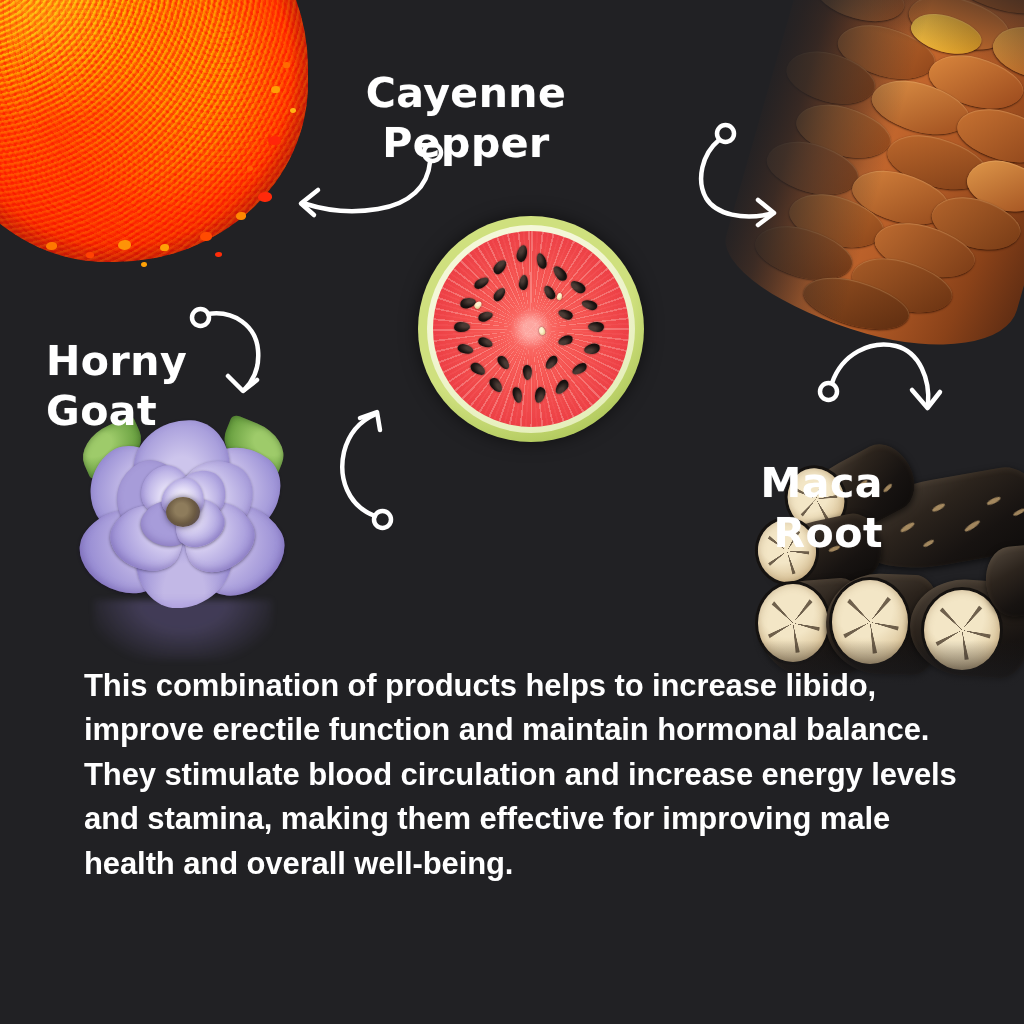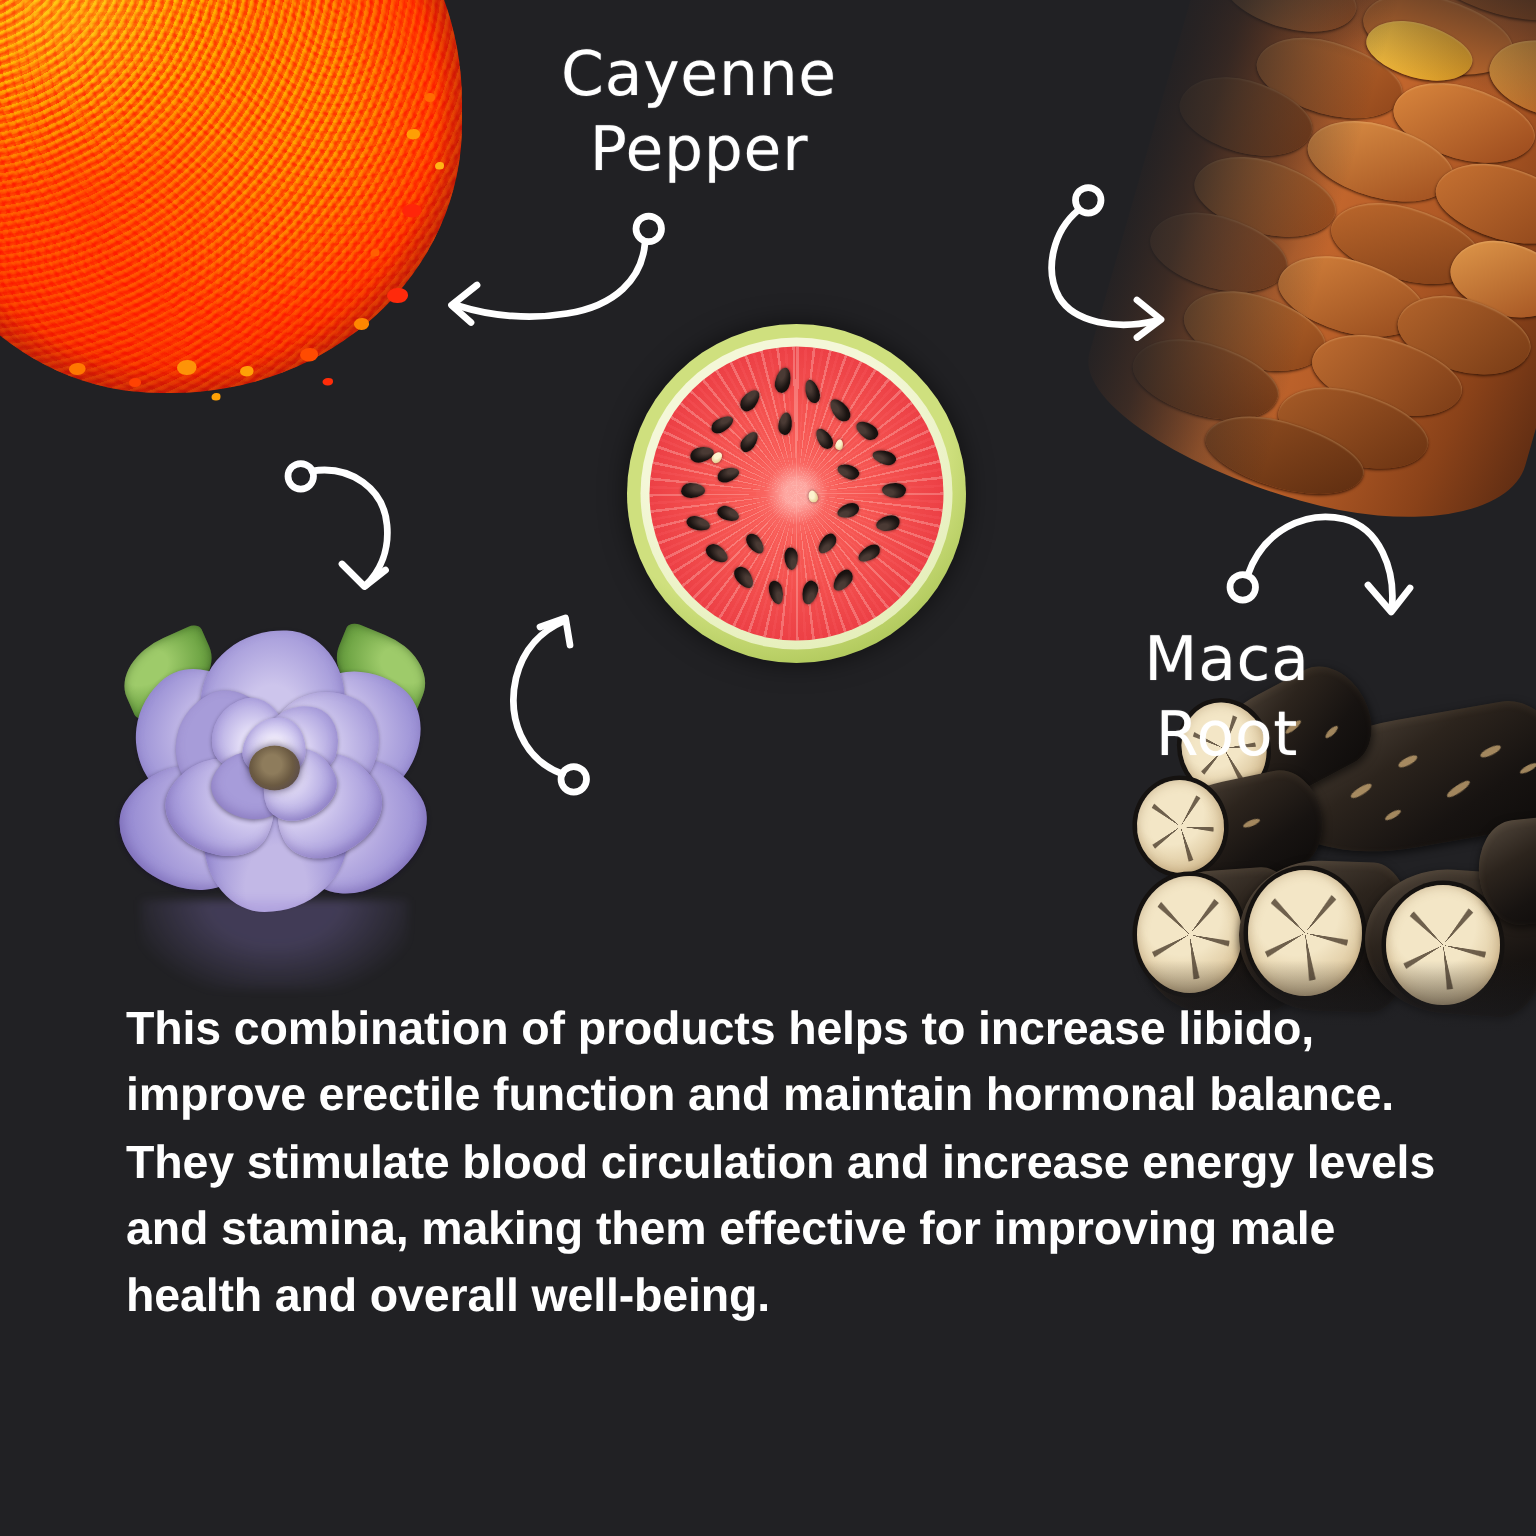--- a/index.html
+++ b/index.html
@@ -20,24 +20,25 @@
   
   .abs { position: absolute; }
 
   
   .hand-label {
     position: absolute;
     color: #ffffff;
     font-family: "DejaVu Sans", sans-serif;
     font-size: 41px;
     line-height: 1.22;
-    font-weight: 400;
+    font-weight: 700;
     letter-spacing: 0.5px;
     white-space: pre-line;
     text-shadow: 0 0 1px rgba(255,255,255,0.35);
+    margin-top: 44px;
   }
 
   
   #body-copy {
     position: absolute;
     left: 84px;
     top: 664px;
     width: 878px;
     color: #ffffff;
     font-family: "Liberation Sans", sans-serif;
@@ -402,22 +403,24 @@
       <div class="star"></div>
     </div>
     <div class="root" style="left:226px;top:84px;width:64px;height:70px;border-radius:40% 26% 26% 40%/50% 50% 50% 50%;transform:rotate(-6deg);"></div>
     <div class="macafade"></div>
   </div>
 
   <div class="hand-label" style="left:346px;top:24px;width:240px;text-align:center;">Cayenne
 Pepper</div>
 
 
-
-  <div class="hand-label" style="left:728px;top:414px;width:180px;text-align:center;">Maca
+  <div class="hand-label" style="left:46px;top:292px;width:180px;text-align:left;">Horny
+Goat</div>
+
+  <div class="hand-label" style="left:703px;top:414px;width:180px;text-align:right;">Maca
 Root</div>
 
 
   <svg class="arrow-svg" style="left:280px;top:132px;" width="175" height="95" viewBox="0 0 175 95" fill="none">
     <circle cx="152.5" cy="20.5" r="8.5" stroke="#ffffff" stroke-width="4.5" fill="none"></circle>
     <path d="M150 30 C148 54 130 72 98 77 C74 81 48 79 26 72" stroke="#ffffff" stroke-width="4.5" stroke-linecap="round" fill="none"></path>
     <path d="M38 58 L21 71.5 L34 83" stroke="#ffffff" stroke-width="4.5" stroke-linecap="round" stroke-linejoin="round" fill="none"></path>
   </svg>
 
   <svg class="arrow-svg" style="left:692px;top:118px;" width="110" height="110" viewBox="0 0 110 110" fill="none">

